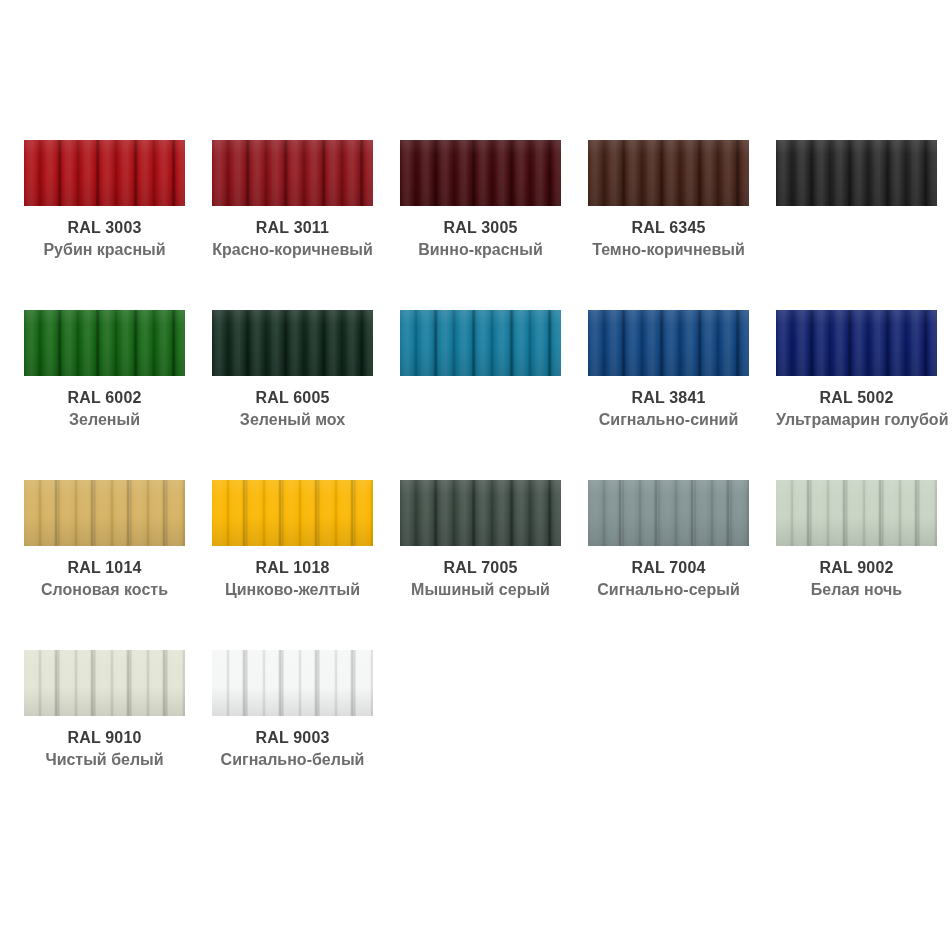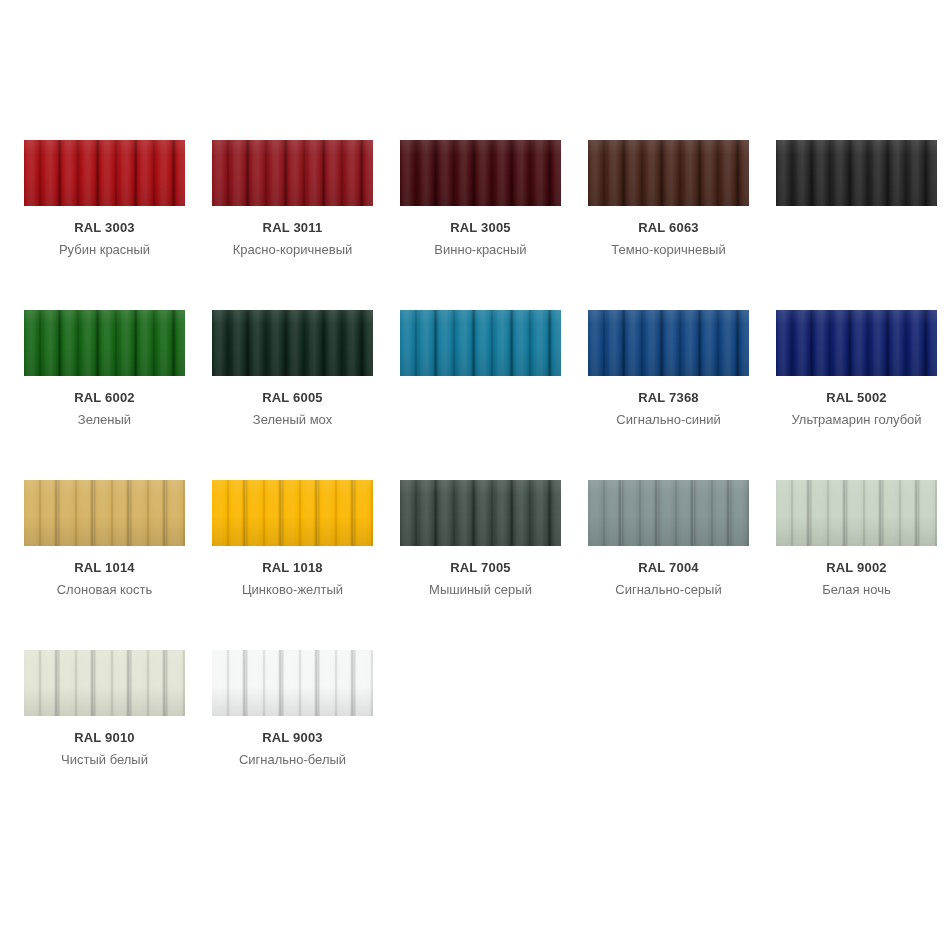--- a/index.html
+++ b/index.html
@@ -98,30 +98,30 @@
         rgba(0,0,0,0.10) 35px,
         rgba(0,0,0,0.00) 36px);
   }
 
   .caption{
     width:161px;
     text-align:center;
     padding-top:12px;
   }
   .ral-code{
-    font-size:13px;
+    font-size:16px;
     font-weight:bold;
     color:#3b3b3b;
     letter-spacing:0.2px;
     line-height:20px;
     white-space:nowrap;
   }
   .ral-name{
-    font-size:13px;
-    font-weight:normal;
+    font-size:16px;
+    font-weight:bold;
     color:#6d6d6d;
     line-height:18px;
     padding-top:3px;
     white-space:nowrap;
   }
 </style>
 </head>
 <body>
 
 <div class="palette">
@@ -159,21 +159,21 @@
           <div class="ral-name">Винно-красный</div>
         </div>
       </div>
       <div class="cell">
         <div class="swatch" style="background-color: rgb(69, 35, 25);">
           <div class="ribs"></div>
           <div class="ribs2"></div>
           <div class="sheen"></div>
         </div>
         <div class="caption">
-          <div class="ral-code">RAL 6063</div>
+          <div class="ral-code">RAL 6345</div>
           <div class="ral-name">Темно-коричневый</div>
         </div>
       </div>
       <div class="cell">
         <div class="swatch" style="background-color: rgb(35, 35, 35);">
           <div class="ribs"></div>
           <div class="ribs2"></div>
           <div class="sheen"></div>
         </div>
       </div>
@@ -206,21 +206,21 @@
           <div class="sheen"></div>
         </div>
       </div>
       <div class="cell">
         <div class="swatch" style="background-color: rgb(16, 67, 126);">
           <div class="ribs"></div>
           <div class="ribs2"></div>
           <div class="sheen"></div>
         </div>
         <div class="caption">
-          <div class="ral-code">RAL 7368</div>
+          <div class="ral-code">RAL 3841</div>
           <div class="ral-name">Сигнально-синий</div>
         </div>
       </div>
       <div class="cell">
         <div class="swatch" style="background-color: rgb(13, 29, 105);">
           <div class="ribs"></div>
           <div class="ribs2"></div>
           <div class="sheen"></div>
         </div>
         <div class="caption">

